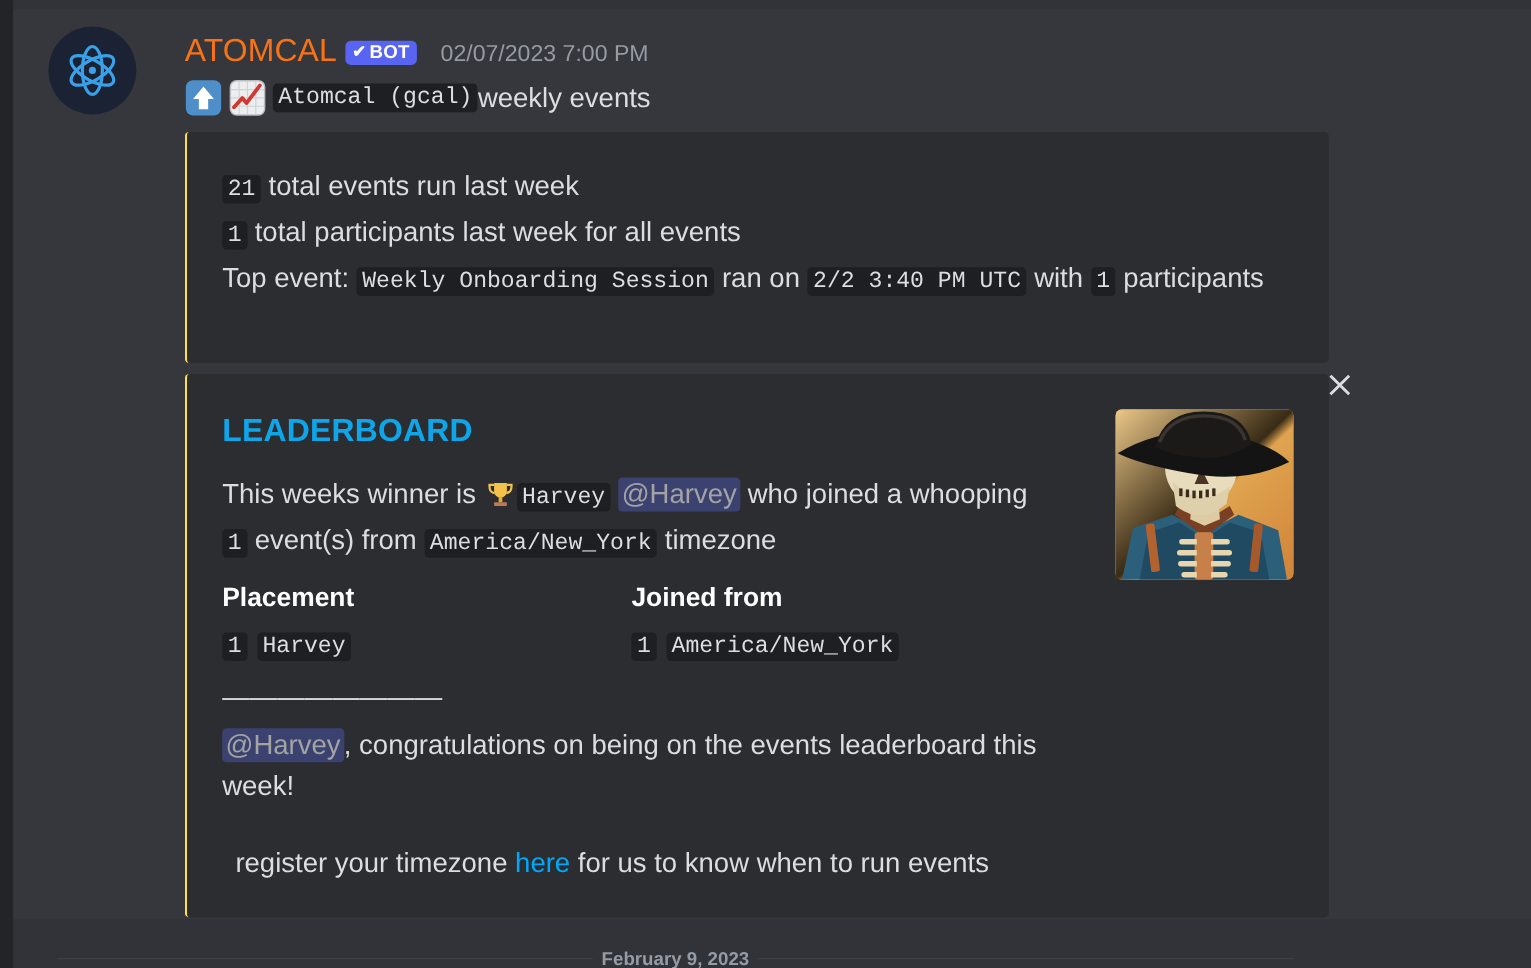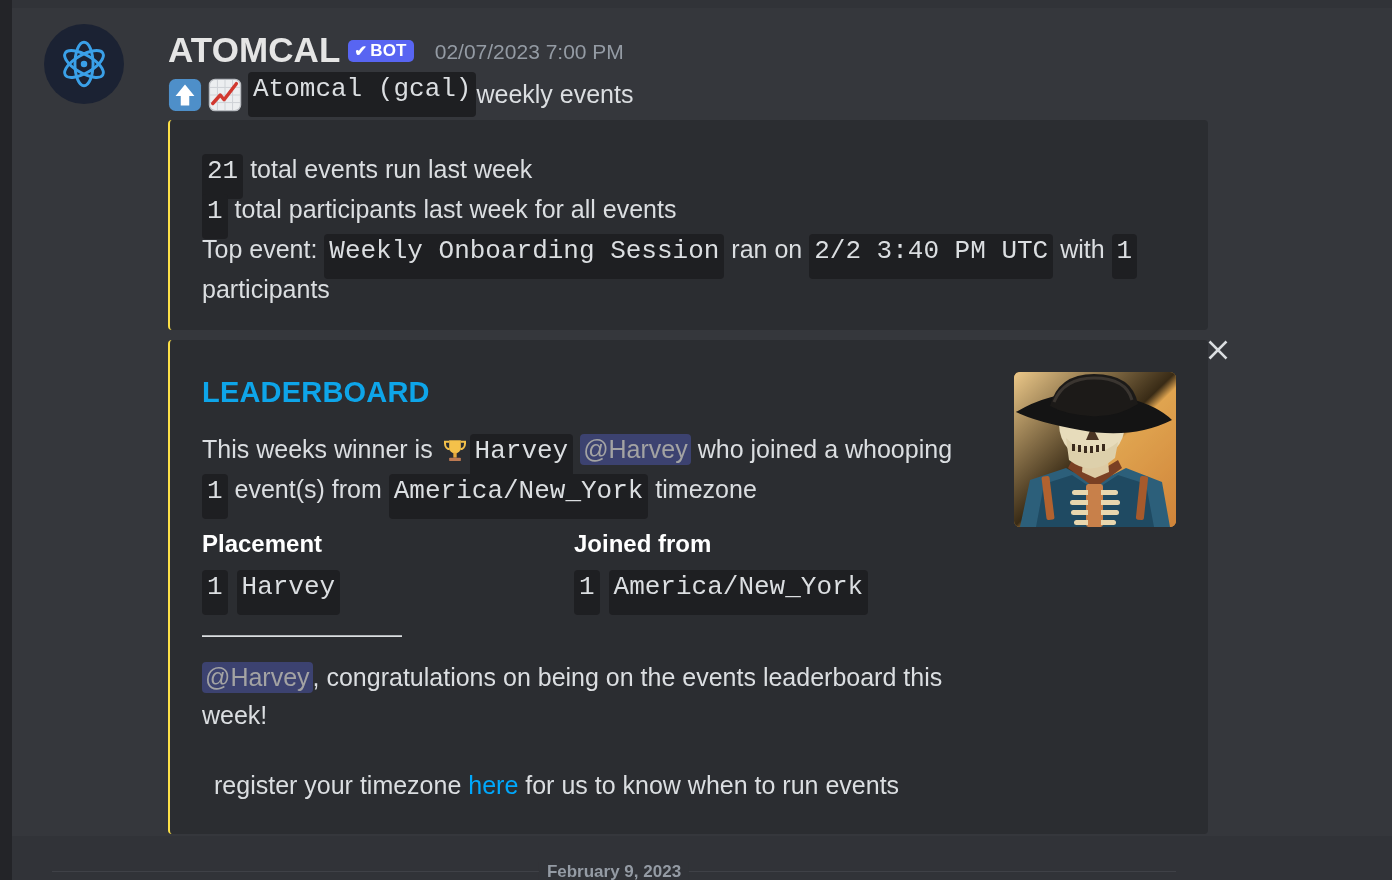--- a/index.html
+++ b/index.html
@@ -79,23 +79,23 @@
   .msg-header {
     position: absolute;
     left: 156px;
     top: 22px;
     display: flex;
     align-items: center;
     gap: 8px;
     white-space: nowrap;
   }
   .username {
-    color: #e5e5e5;
-    font-size: 35px;
-    font-weight: 700;
+    color: #f97316;
+    font-size: 29px;
+    font-weight: 400;
     letter-spacing: .1px;
   }
   .bot-tag {
     display: inline-flex;
     align-items: center;
     gap: 3px;
     background: #5865f2;
     color: #fff;
     border-radius: 5px;
     padding: 2px 7px 3px 6px;
@@ -156,22 +156,22 @@
   
   .rich {
     color: #dbdee1;
     font-size: 25px;
     line-height: 38px;
   }
   code.inline {
     background: #1e1f22;
     color: #dbdee1;
     font-family: "Liberation Mono", "DejaVu Sans Mono", monospace;
-    font-size: 26px;
-    padding: 2px 5px 13px;
+    font-size: 21px;
+    padding: 2px 5px 1px;
     border-radius: 4px;
     white-space: pre;
   }
   .mention {
     background: #3c4270;
     color: #a3a3a3;
     border-radius: 4px;
     padding: 1px 3px 2px;
     font-weight: 500;
     white-space: nowrap;

